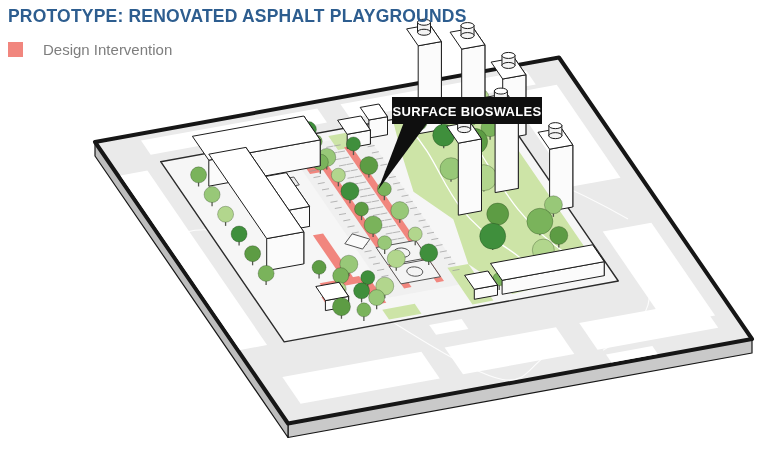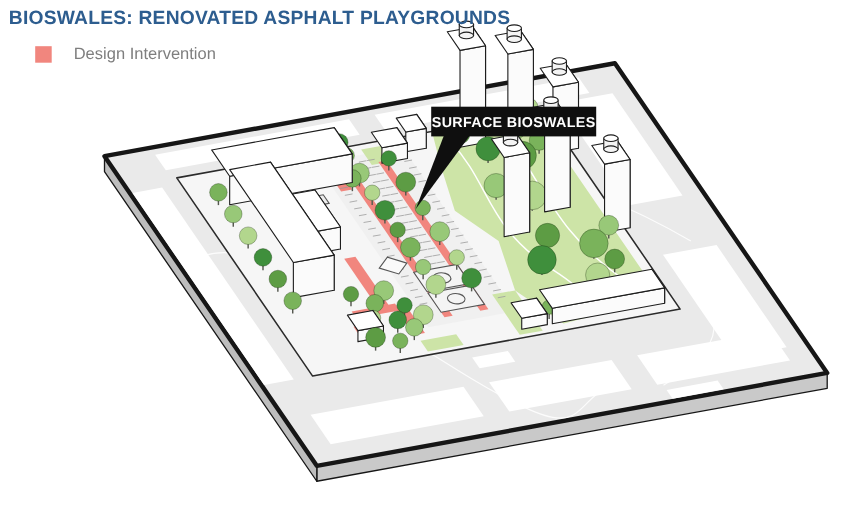--- a/index.html
+++ b/index.html
@@ -5,30 +5,30 @@
   html,body{margin:0;padding:0;background:#ffffff;}
   #stage{
     position:relative;width:780px;height:464px;background:#ffffff;overflow:hidden;
     font-family:"Liberation Sans", sans-serif;
   }
   #scene{position:absolute;left:0;top:0;}
   .hdr{position:absolute;left:8px;top:6px;z-index:5;}
   .title{
     font-size:17.5px;font-weight:bold;letter-spacing:.2px;
   }
-  .legend{display:flex;align-items:center;margin-top:14px;margin-left:24px;}
+  .legend{display:flex;align-items:center;margin-top:14px;margin-left:0;}
   .legend .sw{width:15px;height:15px;display:inline-block;}
   .legend .lab{font-size:15px;margin-left:20px;}
 </style>
 </head>
 <body>
 
 <div id="stage">
   <div class="hdr">
-    <div class="title" style="color: rgb(45, 93, 143);">BIOSWALES: RENOVATED ASPHALT PLAYGROUNDS</div>
+    <div class="title" style="color: rgb(45, 93, 143);">PROTOTYPE: RENOVATED ASPHALT PLAYGROUNDS</div>
     <div class="legend">
       <span class="sw" style="background: rgb(241, 134, 126);"></span>
       <span class="lab" style="color: rgb(126, 126, 126);">Design Intervention</span>
     </div>
   </div>
   <svg id="scene" width="780" height="464" viewBox="0 0 780 464">
       <polygon points="288.0,423.5 752.0,339.0 752.0,353.0 288.0,437.5" fill="#c9c9c9" stroke="#161616" stroke-width="1.2" stroke-linejoin="round"></polygon>
       <polygon points="95.0,142.0 288.0,423.5 288.0,437.5 95.0,156.0" fill="#bdbdbd" stroke="#161616" stroke-width="1.2" stroke-linejoin="round"></polygon>
       <g>
         <polygon points="95.0,142.0 559.0,57.5 752.0,339.0 288.0,423.5" fill="#eaeaea" stroke="#161616" stroke-width="4" stroke-linejoin="round"></polygon>

